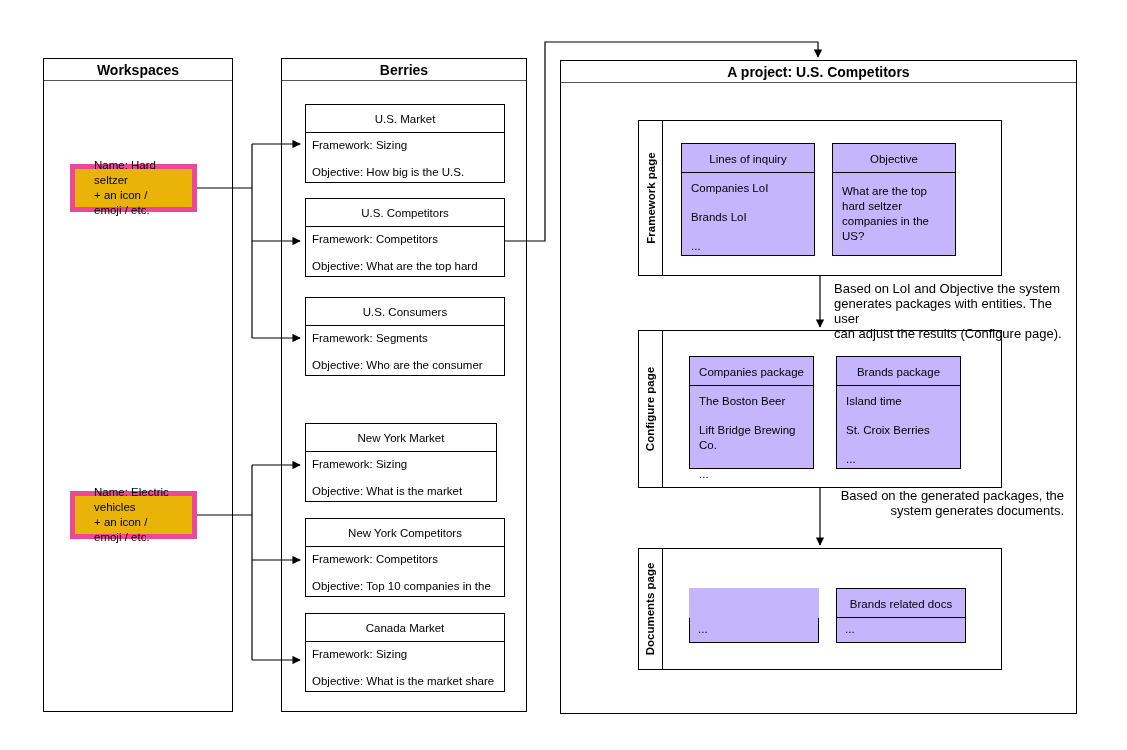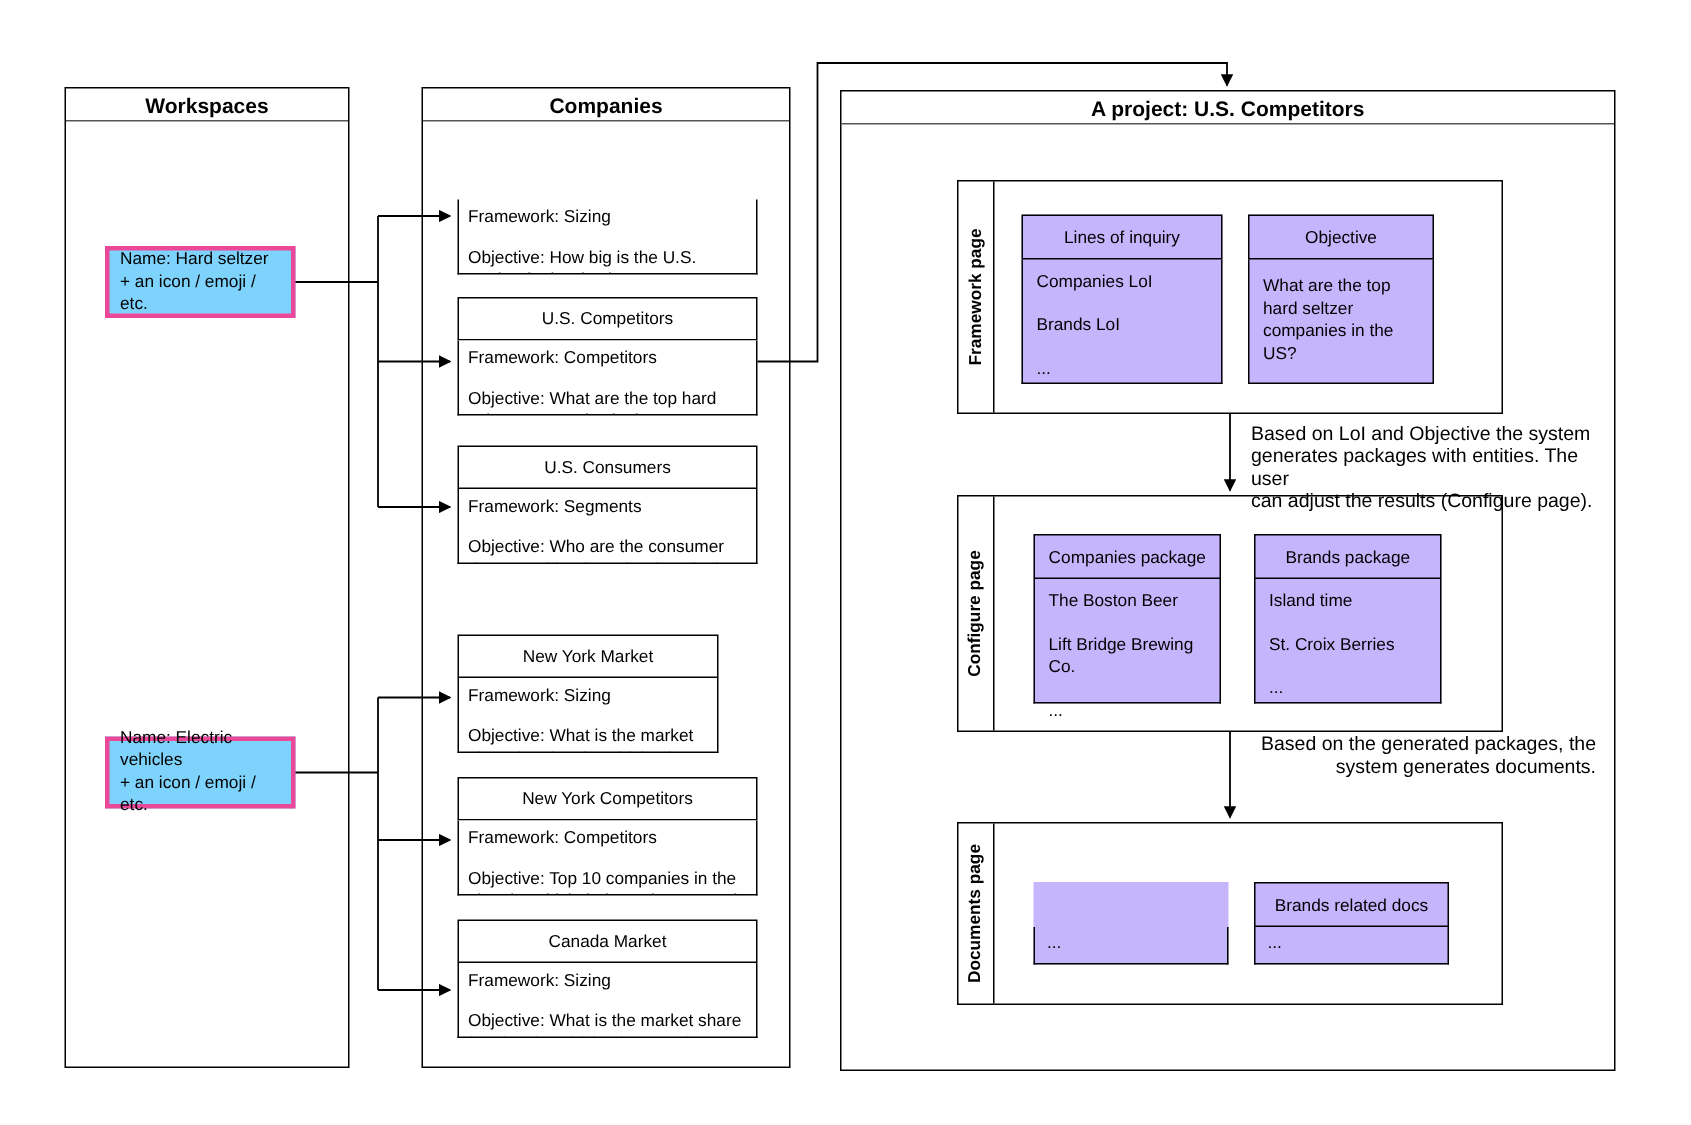--- a/index.html
+++ b/index.html
@@ -30,24 +30,24 @@
     height: 22px;
     line-height: 22px;
     text-align: center;
     font-weight: bold;
     font-size: 14px;
     border-bottom: 1px solid #555;
     box-sizing: border-box;
   }
   .ws-box {
     position: absolute;
-    border: 3px solid #ec4899;
-    background: #7dd3fc;
-    box-sizing: border-box;
-    padding: 6px 7px;
+    border: 5px solid #ec4899;
+    background: #eab308;
+    box-sizing: border-box;
+    padding: 6px 19px;
     font-size: 11.5px;
     line-height: 15px;
     display: flex;
     flex-direction: column;
     justify-content: center;
   }
   .card {
     position: absolute;
     box-sizing: border-box;
     background: #fff;
@@ -170,24 +170,25 @@
     <div>Name: Hard seltzer</div>
     <div>+ an icon / emoji / etc.</div>
   </div>
 
   <div class="ws-box" style="left:70px; top:491px; width:127px; height:48px;">
     <div>Name: Electric vehicles</div>
     <div>+ an icon / emoji / etc.</div>
   </div>
 
   <div class="box" style="left:281px; top:58px; width:246px; height:654px;">
-    <div class="panel-title">Companies</div>
+    <div class="panel-title">Berries</div>
   </div>
 
   <div class="card" style="left:305px; top:104px; width:200px; height:79px;">
+    <div class="card-head">U.S. Market</div>
     <div class="card-body">
       <div class="fw">Framework: Sizing</div>
       <div class="obj">Objective: How big is the U.S. market for hard seltzer?</div>
     </div>
   </div>
 
   <div class="card" style="left:305px; top:198px; width:200px; height:79px;">
     <div class="card-head">U.S. Competitors</div>
     <div class="card-body">
       <div class="fw">Framework: Competitors</div>
@@ -196,21 +197,21 @@
   </div>
 
   <div class="card" style="left:305px; top:297px; width:200px; height:79px;">
     <div class="card-head">U.S. Consumers</div>
     <div class="card-body">
       <div class="fw">Framework: Segments</div>
       <div class="obj">Objective: Who are the consumer demographic of Hard Seltzer in the US?</div>
     </div>
   </div>
 
-  <div class="card" style="left:305px; top:423px; width:174px; height:79px;">
+  <div class="card" style="left:305px; top:423px; width:192px; height:79px;">
     <div class="card-head">New York Market</div>
     <div class="card-body">
       <div class="fw">Framework: Sizing</div>
       <div class="obj">Objective: What is the market share for electric vehicles in New York?</div>
     </div>
   </div>
 
   <div class="card" style="left:305px; top:518px; width:200px; height:79px;">
     <div class="card-head">New York Competitors</div>
     <div class="card-body">

